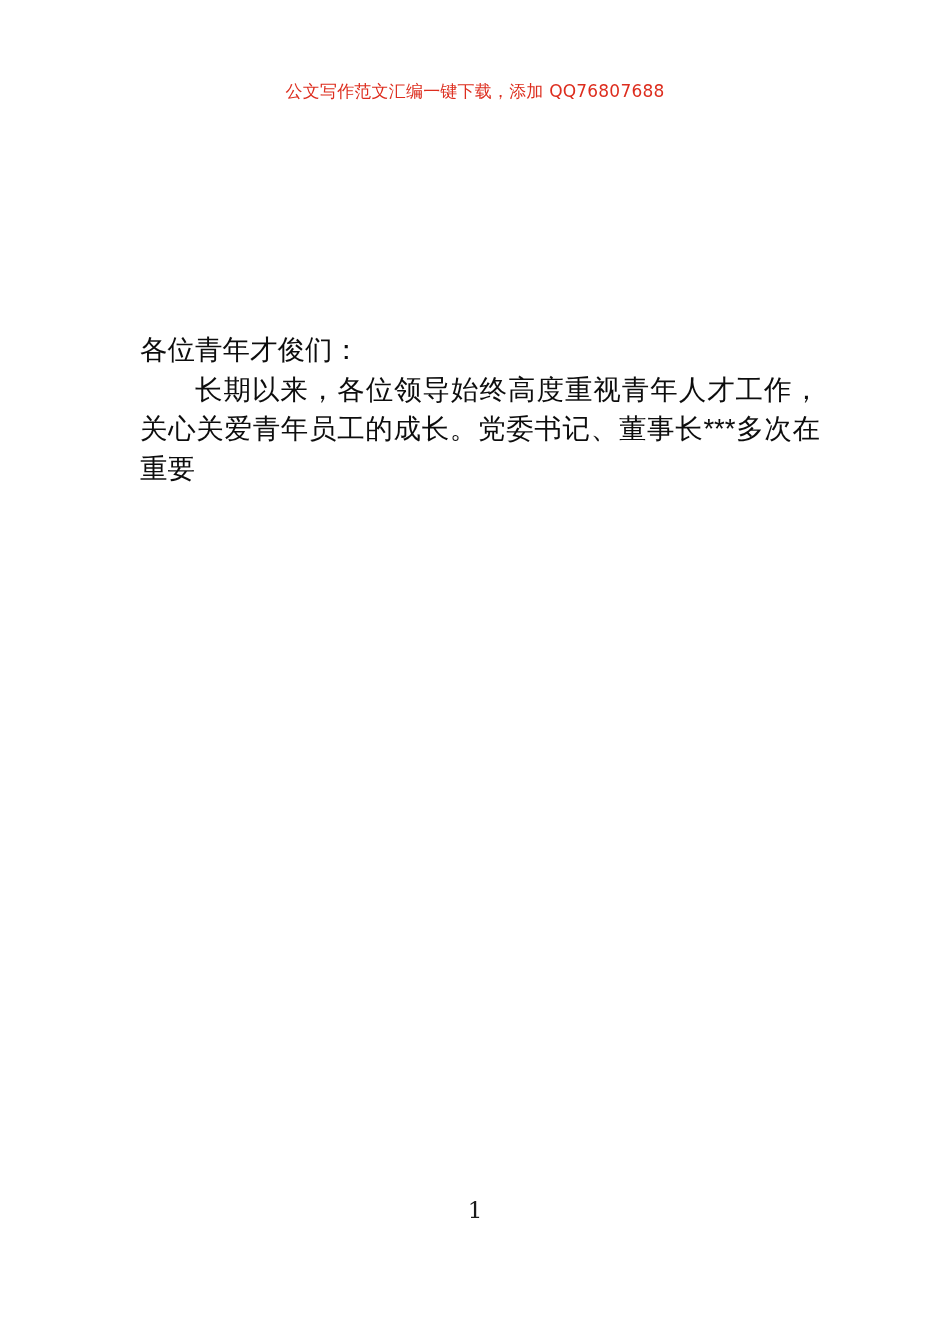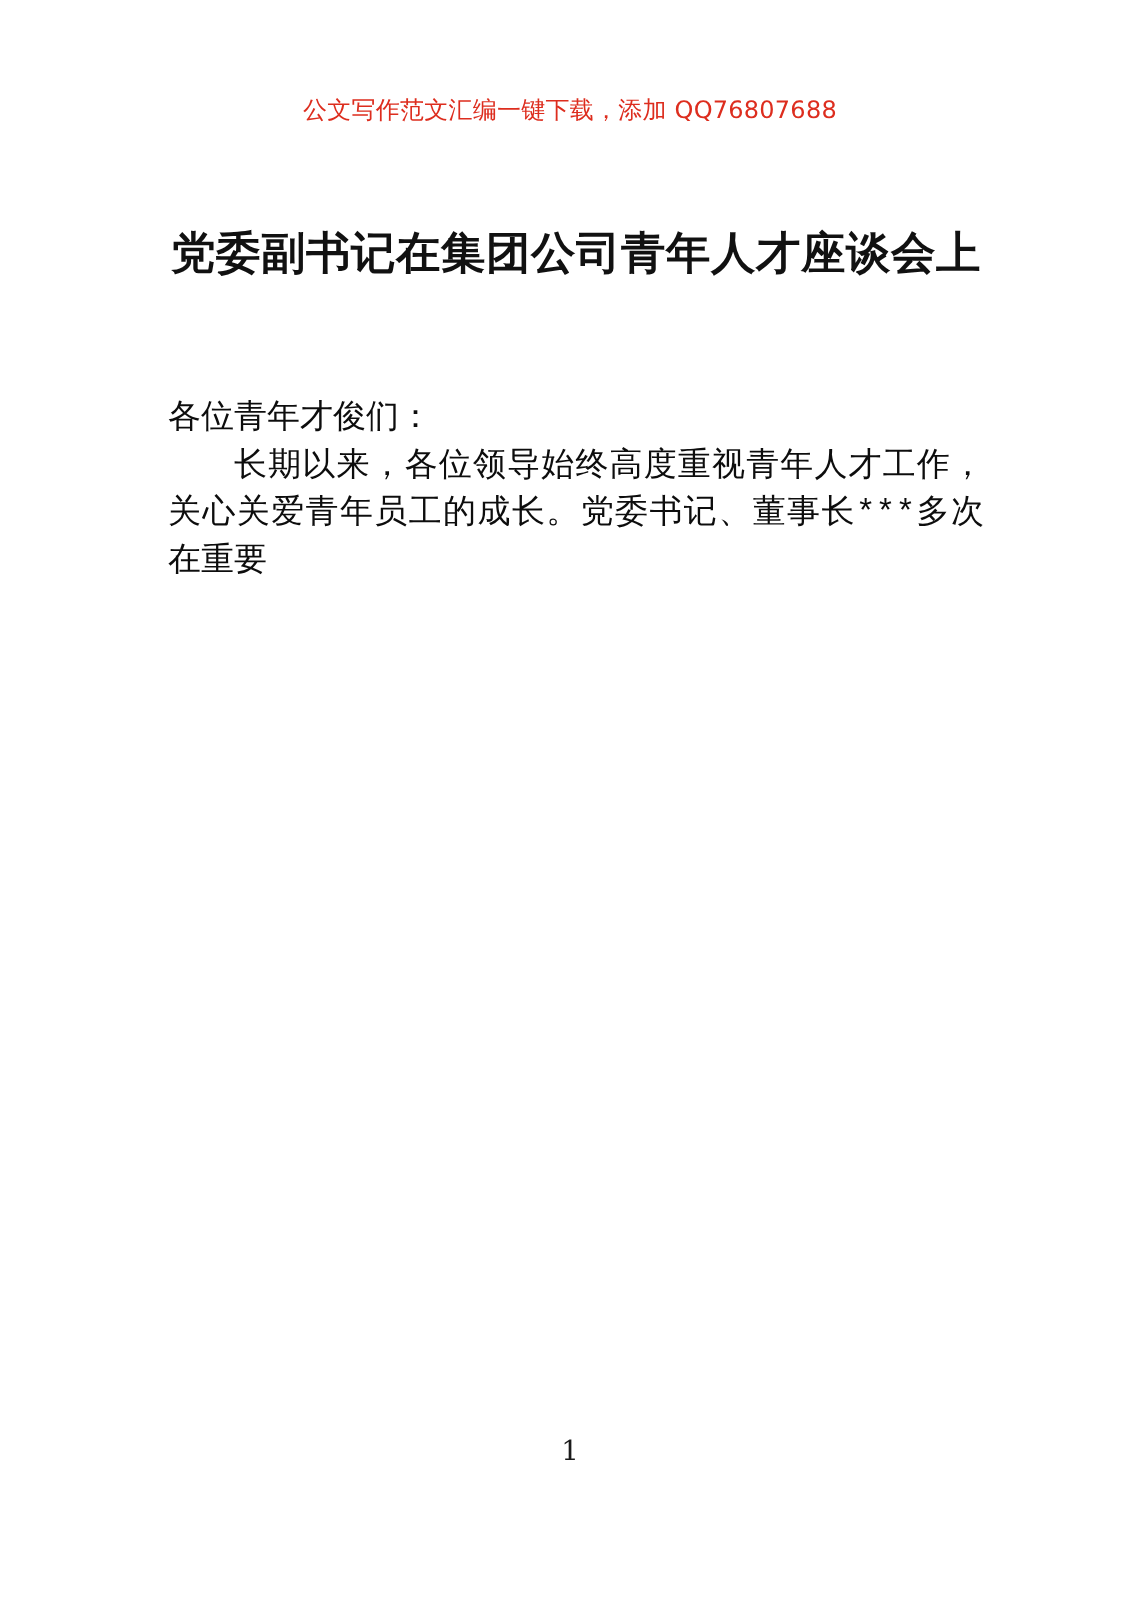--- a/index.html
+++ b/index.html
@@ -18,21 +18,21 @@
   }
 
   
   .promo-header {
     position: absolute;
     top: 78px;
     left: 0;
     width: 950px;
     text-align: center;
     color: #dd2d1e;
-    font-size: 20px;
+    font-size: 17px;
     line-height: 26px;
     letter-spacing: 0.2px;
     white-space: nowrap;
     font-family: "DejaVu Sans", "Liberation Sans", sans-serif;
   }
 
   
   .doc-title {
     position: absolute;
     top: 178px;
@@ -56,21 +56,21 @@
   }
   .para {
     font-size: 27.5px;
     line-height: 39.5px;
     color: #0d0d0d;
     text-align: justify;
     text-align-last: left;
     text-justify: inter-character;
     margin: 0;
     letter-spacing: 0px;
-    font-family: Liberation Mono, monospace;
+    font-family: Liberation Sans, sans-serif;
   }
   .para.indent {
     text-indent: 2em;
   }
 
   
   .page-number {
     position: absolute;
     top: 1196px;
     left: 0;
@@ -83,21 +83,20 @@
   }
 </style>
 </head>
 <body>
 
 <div class="page">
 
   <div class="promo-header">公文写作范文汇编一键下载，添加 QQ76807688</div>
 
   <div class="doc-title">
-    <div>党委副书记在集团公司青年人才座谈会上</div>
   </div>
 
   <div class="body-block">
 
     <p class="para">各位青年才俊们：</p>
 
 
 
 
     <p class="para indent">长期以来，各位领导始终高度重视青年人才工作，关心关爱青年员工的成长。党委书记、董事长***多次在重要</p>

